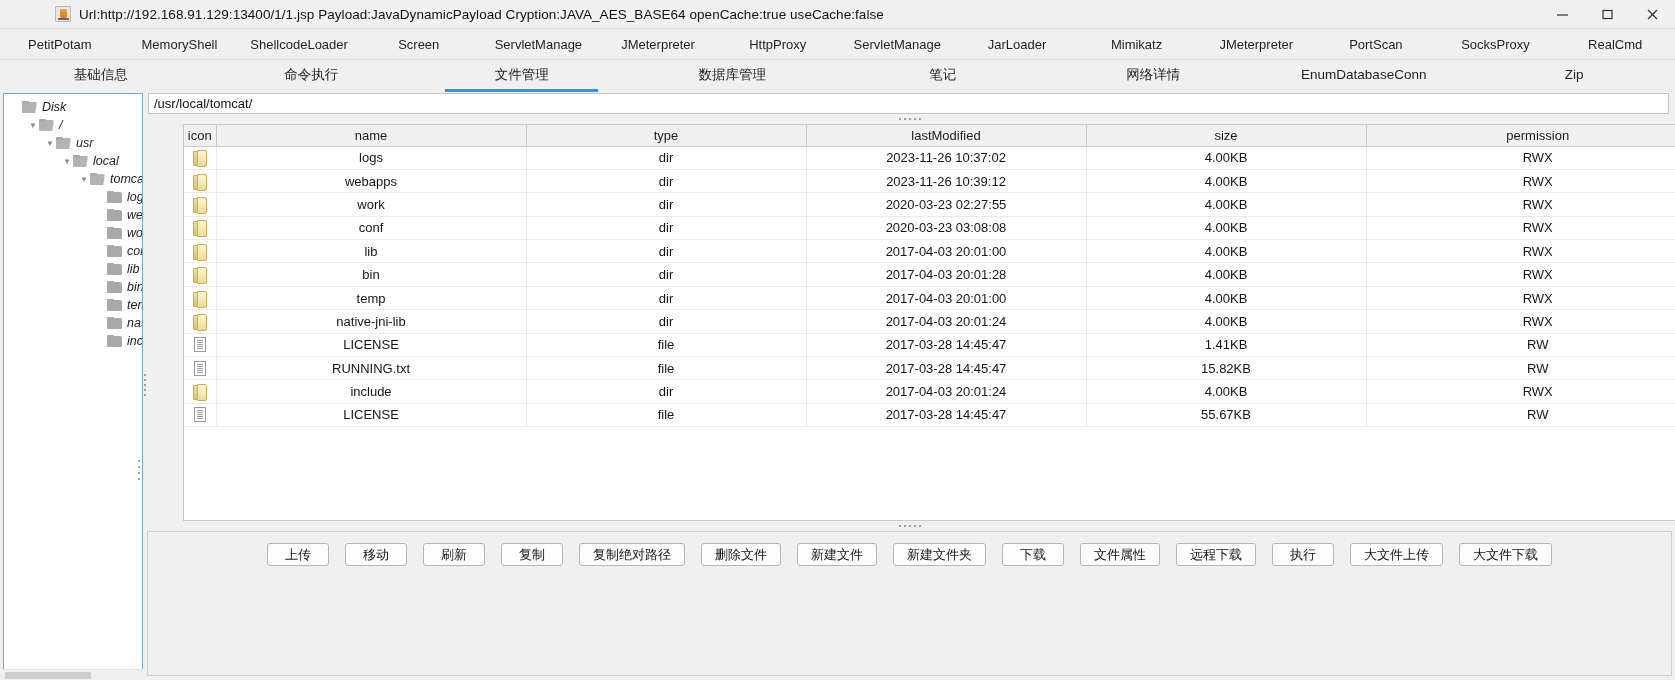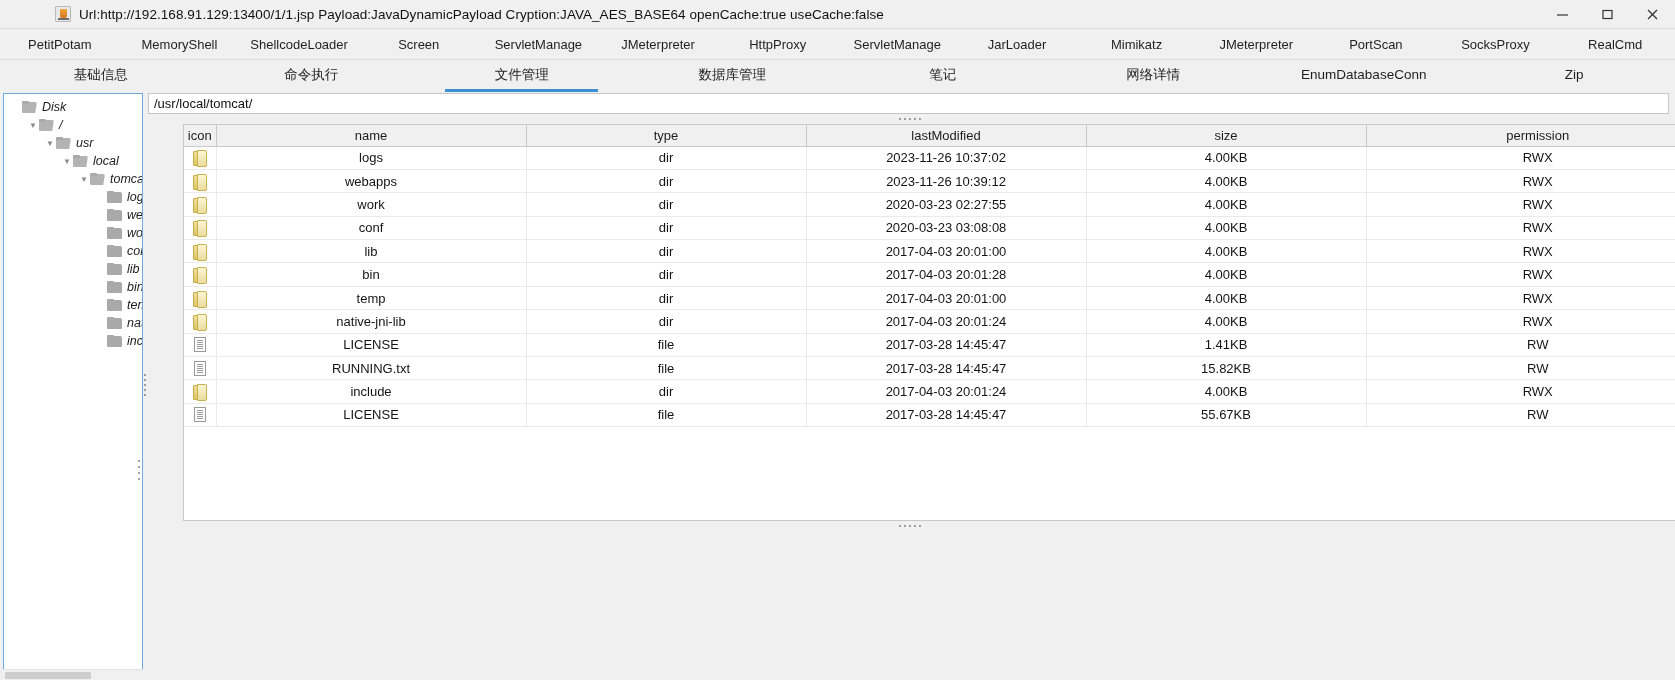--- a/index.html
+++ b/index.html
@@ -680,16 +680,34 @@
                 <td>RW</td>
               </tr>
             </tbody>
         </table>
       </div>
 
       <div class="hdrag2">
         <div class="dots"></div>
       </div>
 
+      <div class="toolbar">
+        <div class="btnrow" id="btnrow">
+            <div class="btn">上传</div>
+            <div class="btn">移动</div>
+            <div class="btn">刷新</div>
+            <div class="btn">复制</div>
+            <div class="btn">复制绝对路径</div>
+            <div class="btn">删除文件</div>
+            <div class="btn">新建文件</div>
+            <div class="btn">新建文件夹</div>
+            <div class="btn">下载</div>
+            <div class="btn">文件属性</div>
+            <div class="btn">远程下载</div>
+            <div class="btn">执行</div>
+            <div class="btn">大文件上传</div>
+            <div class="btn">大文件下载</div>
+          </div>
+      </div>
 
     </div>
   </div>
 </div>
 
 </body></html>

